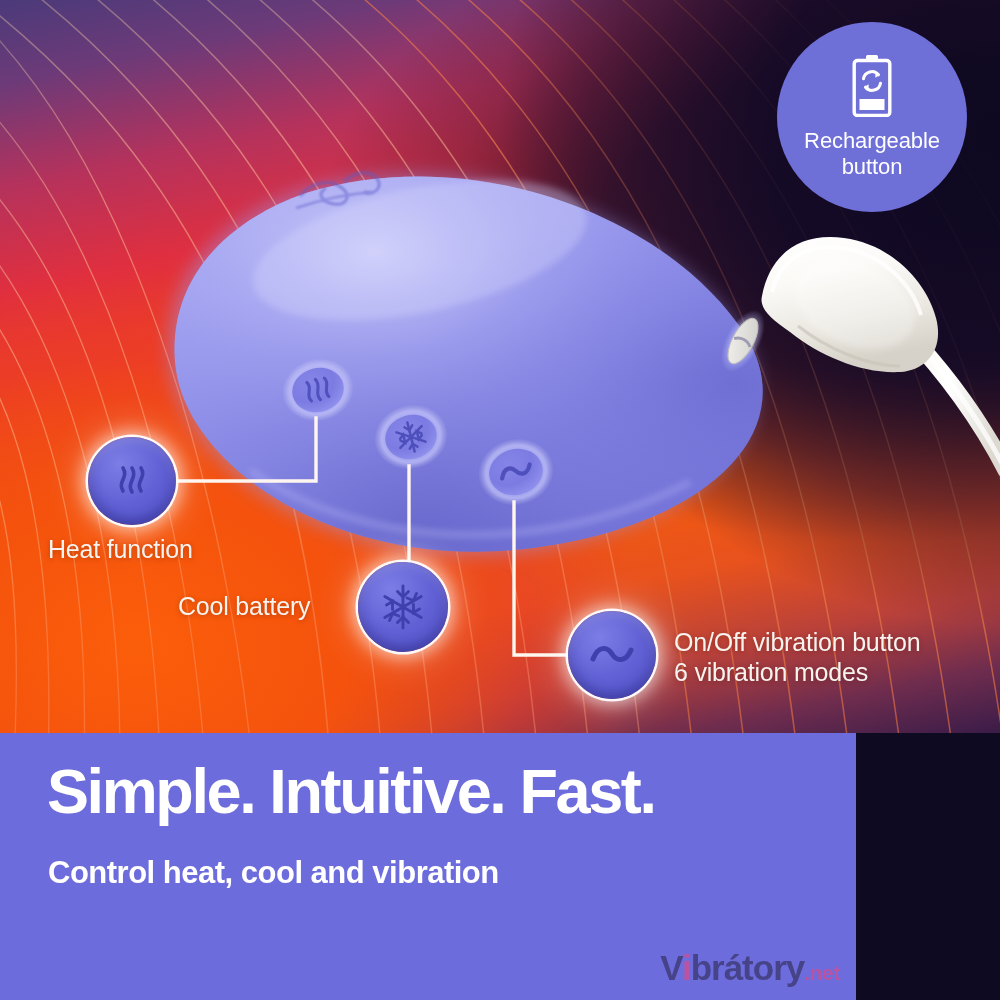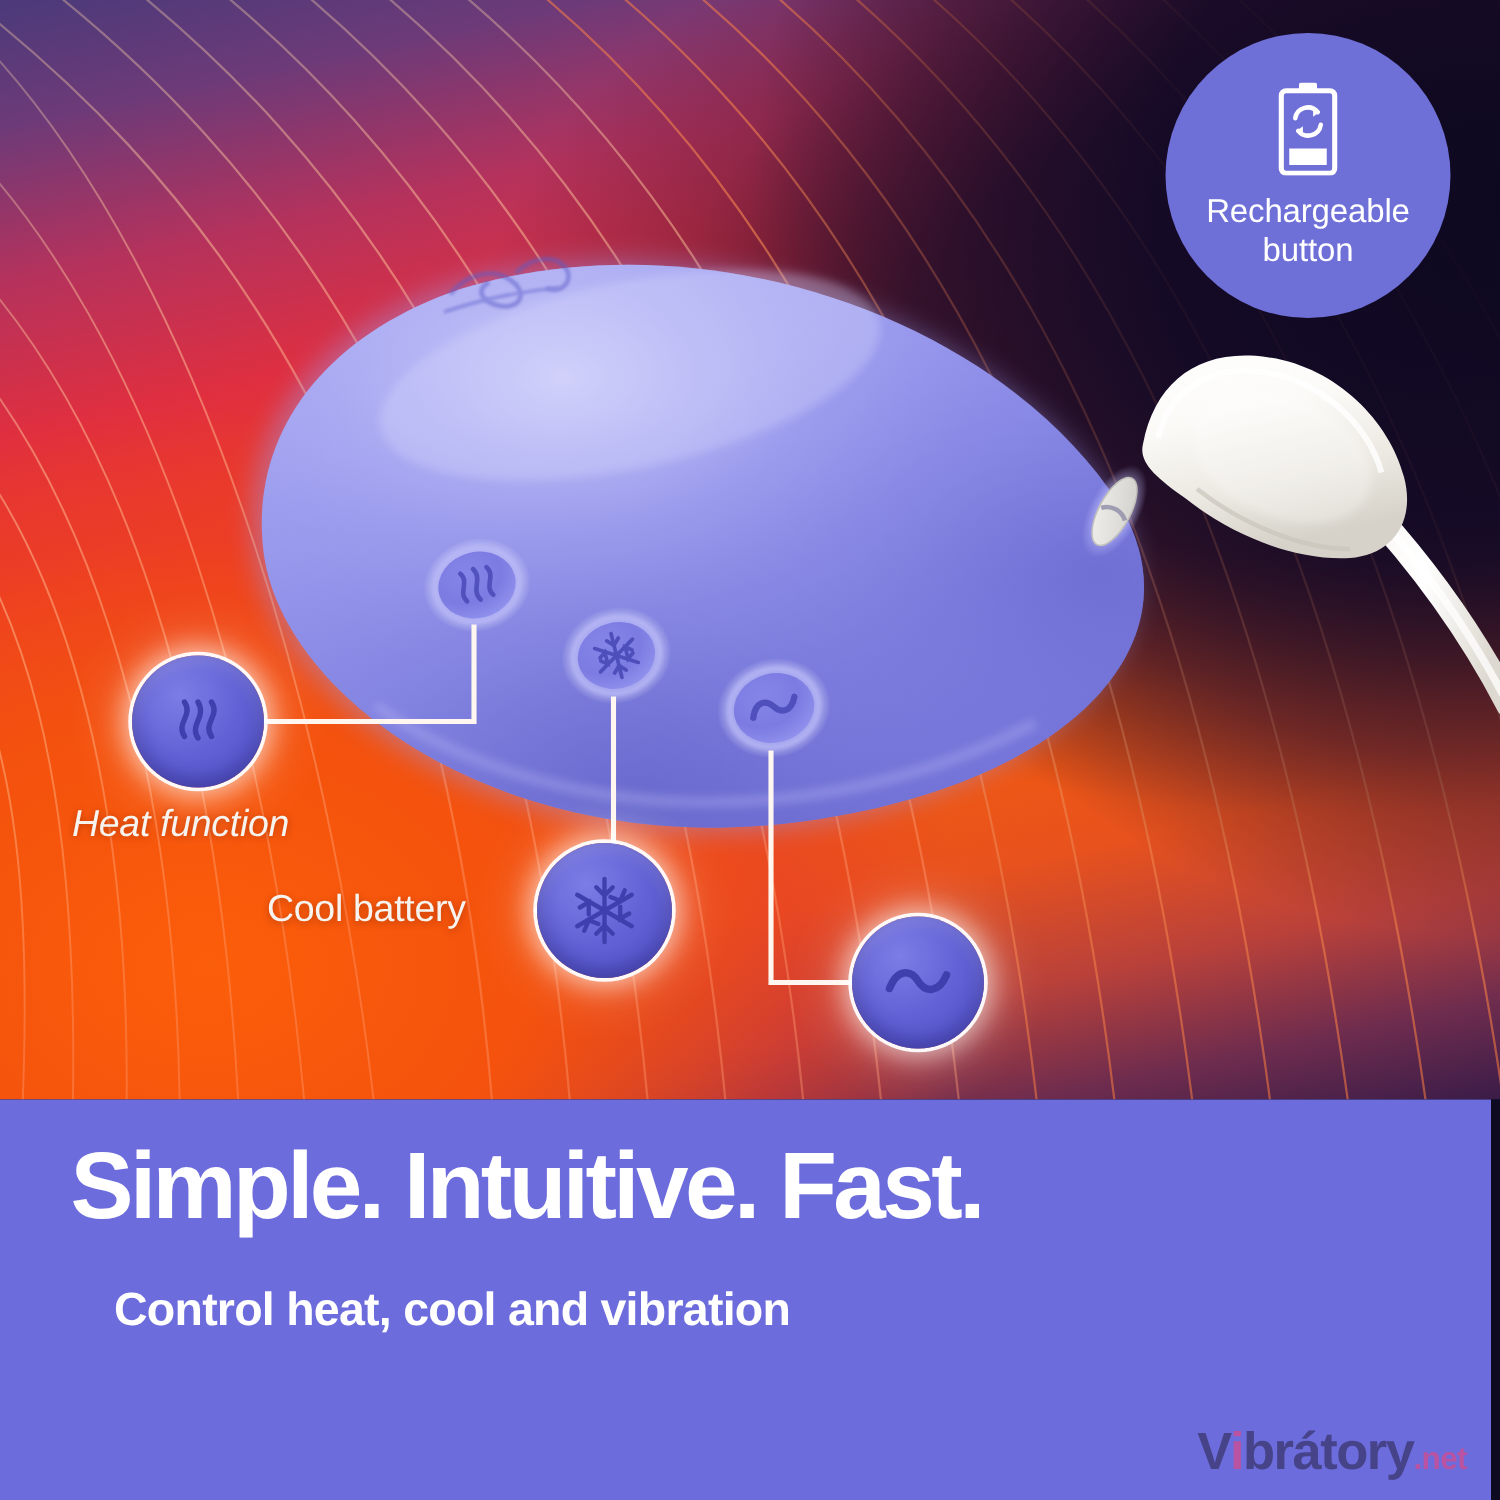--- a/index.html
+++ b/index.html
@@ -66,32 +66,32 @@
 
   .label {
     position:absolute; color:#f7f3ef;
     font-size:25px; line-height:1.18; letter-spacing:-0.2px;
     text-shadow:0 1px 5px rgba(80,20,0,0.35);
     white-space:nowrap;
   }
 
   
   .panel {
-    position:absolute; left:0; top:733px; width:994px; height:267px;
+    position:absolute; left:0; top:733px; width:856px; height:267px;
     background:#6c6cdc;
   }
   .headline {
     position:absolute; left:47px; top:27px;
     color:#ffffff; font-size:63px; font-weight:bold;
     letter-spacing:-2.4px; line-height:1;
   }
   .subline {
     position:absolute; left:48px; top:119px;
     color:#ffffff; font-size:31px; font-weight:bold;
-    letter-spacing:-0.5px; line-height:1.34;margin-left:28px;
+    letter-spacing:-0.5px; line-height:1.34;
   }
   .watermark {
     position:absolute; right:16px; bottom:12px;
     font-size:35px; font-weight:bold; letter-spacing:-1px;
     opacity:0.62;
   }
   .wm-main { color:#2f2a55; }
   .wm-i { color:#e8447f; }
   .wm-tld { color:#e8447f; font-size:21px; letter-spacing:-0.4px;margin-top:20px; }
 </style>
@@ -380,24 +380,28 @@
       </g>
     </svg>
   </div>
 
   <div class="callout" style="left:568px;top:611px;width:88px;height:88px;">
     <svg width="52" height="52" viewBox="-26 -26 52 52">
       <path d="M -19 4 C -14 -9 -5 -9 0 -1 C 5 7 14 7 19 -5" stroke="#3f3fae" stroke-width="5" fill="none" stroke-linecap="round"></path>
     </svg>
   </div>
 
-  <div class="label" style="left:48px;top:535px;font-style:italic;">Heat function</div>
+  <div class="label" style="left:48px;top:535px;">Heat function</div>
 
   <div class="label" style="left:178px;top:592px;">Cool battery</div>
 
+  <div class="label" style="left:674px;top:628px;">
+    <div>On/Off vibration button</div>
+    <div>6 vibration modes</div>
+  </div>
 
   <div class="panel">
     <div class="headline">Simple. Intuitive. Fast.</div>
     <div class="subline">
       <div>Control heat, cool and vibration</div>
     </div>
     <div class="watermark">
       <span class="wm-main">V</span><span class="wm-i">i</span><span class="wm-main">brátory</span><span class="wm-tld">.net</span>
     </div>
   </div>

